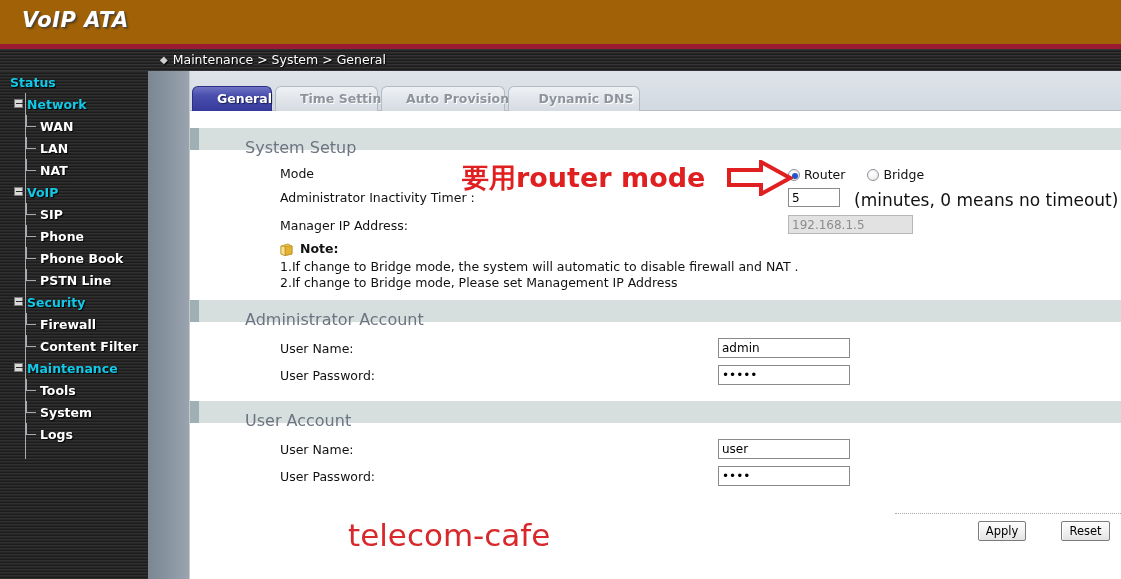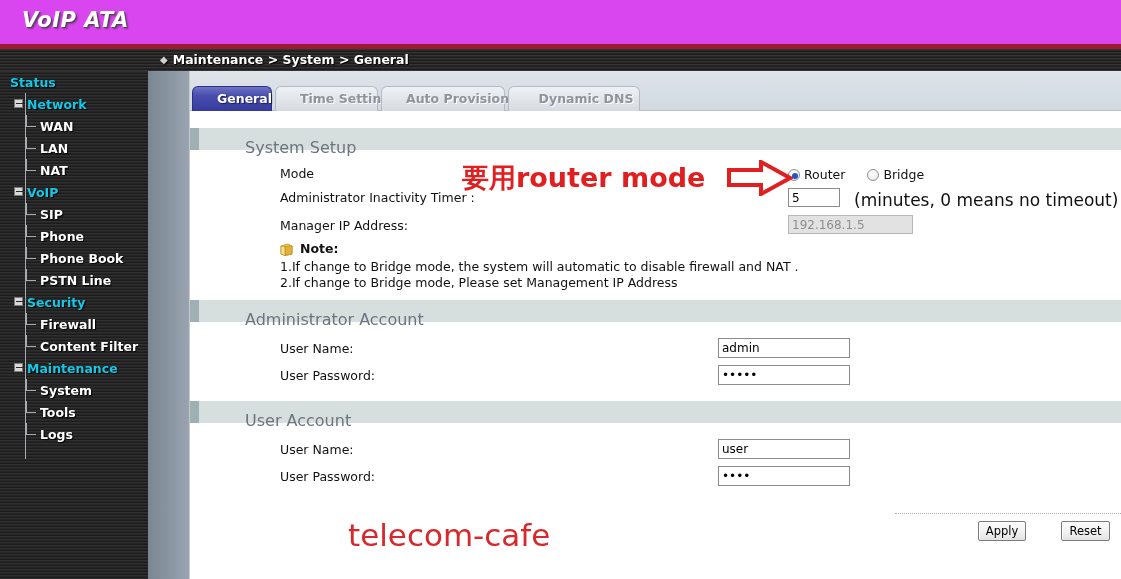--- a/index.html
+++ b/index.html
@@ -9,21 +9,21 @@
     overflow: hidden;
     background: #ffffff;
     font-family: "DejaVu Sans", "Liberation Sans", sans-serif;
   }
 
   #app { position: relative; width: 1121px; height: 579px; overflow: hidden; }
 
   
   .banner {
     position: absolute; left: 0; top: 0; width: 1121px; height: 44px;
-    background: #d946ef;
+    background: #a16207;
   }
   .banner .logo {
     position: absolute; left: 22px; top: 8px;
     font-family: "DejaVu Sans", "Liberation Sans", sans-serif;
     font-size: 21px; font-weight: bold; font-style: italic;
     color: #ffffff;
     text-shadow: 1px 1px 0 #4a4a4a, 2px 2px 2px rgba(0,0,0,.35);
     letter-spacing: .5px;
   }
   .banner-rule {
@@ -35,21 +35,21 @@
   .crumbbar {
     position: absolute; left: 0; top: 49px; width: 1121px; height: 22px;
     background:
       repeating-linear-gradient(to bottom,
         #343434 0px, #343434 1px,
         #262626 1px, #262626 2px,
         #1d1d1d 2px, #1d1d1d 3px);
   }
   .crumbbar .crumb {
     position: absolute; left: 160px; top: 3px;
-    font-size: 12.5px; font-weight: bold; color: #ffffff;
+    font-size: 12.5px; font-weight: normal; color: #ffffff;
     text-shadow: 1px 1px 1px #000;
     white-space: nowrap;
   }
   .crumbbar .crumb .dia {
     color: #cfcfcf; font-size: 10px; margin-right: 5px; vertical-align: 1px;
   }
 
   
   .sidebar {
     position: absolute; left: 0; top: 71px; width: 148px; height: 508px;
@@ -241,22 +241,22 @@
         <div class="nav-item lvl2"><span class="lbl">NAT</span></div>
         <div class="nav-item lvl1"><span class="expander"></span><span class="lbl">VoIP</span></div>
         <div class="nav-item lvl2"><span class="lbl">SIP</span></div>
         <div class="nav-item lvl2"><span class="lbl">Phone</span></div>
         <div class="nav-item lvl2"><span class="lbl">Phone Book</span></div>
         <div class="nav-item lvl2"><span class="lbl">PSTN Line</span></div>
         <div class="nav-item lvl1"><span class="expander"></span><span class="lbl">Security</span></div>
         <div class="nav-item lvl2"><span class="lbl">Firewall</span></div>
         <div class="nav-item lvl2"><span class="lbl">Content Filter</span></div>
         <div class="nav-item lvl1"><span class="expander"></span><span class="lbl">Maintenance</span></div>
+        <div class="nav-item lvl2"><span class="lbl">Tools</span></div>
         <div class="nav-item lvl2"><span class="lbl">System</span></div>
-        <div class="nav-item lvl2"><span class="lbl">Tools</span></div>
         <div class="nav-item lvl2"><span class="lbl">Logs</span></div>
       </div>
   </div>
   <div class="sidebar-gutter"></div>
 
   <div class="content">
 
     <div class="tabstrip">
       <div class="tab active" style="left:2px;   width:80px;">General</div>
       <div class="tab inactive" style="left:85px;  width:103px;">Time Setting</div>

